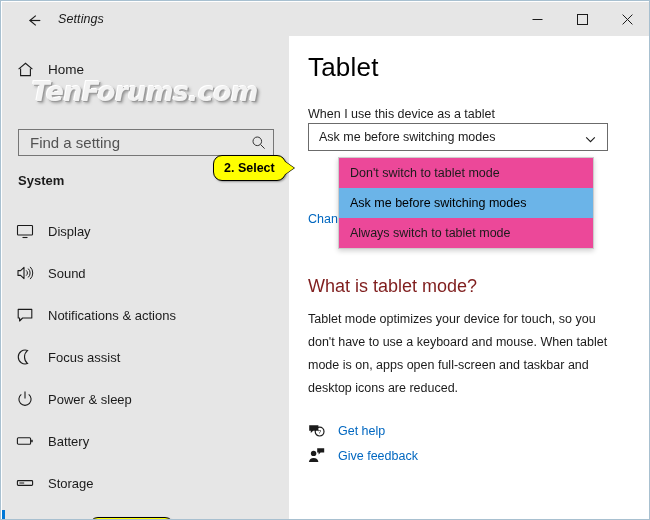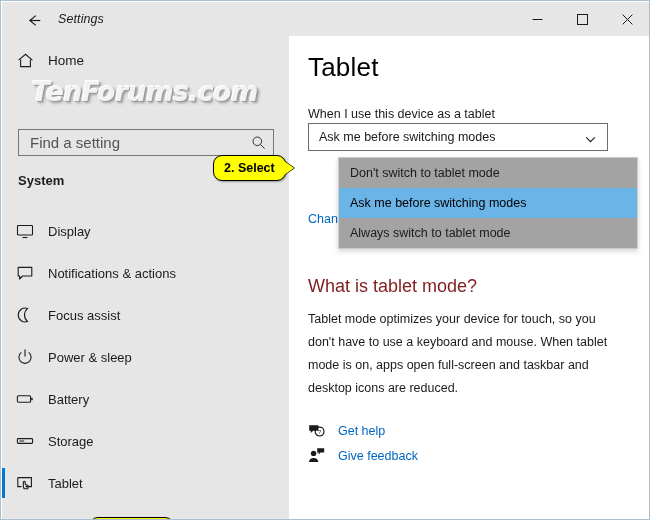--- a/index.html
+++ b/index.html
@@ -40,21 +40,21 @@
     color:#1b1b1b;
   }
   .cap-btn svg{display:block;}
 
   
   .sidebar{
     position:absolute;left:1px;top:35px;width:287px;height:484px;
     background:#e6e6e6;
   }
   .home-row{
-    position:absolute;left:0px;top:7px;width:287px;height:34px;
+    position:absolute;left:0px;top:16px;width:287px;height:34px;
     display:flex;align-items:center;
   }
   .home-ico{width:46px;display:flex;align-items:center;justify-content:center;color:#1b1b1b;}
   .home-lbl{font-size:13.5px;color:#1b1b1b;}
 
   .searchbox{
     position:absolute;left:16px;top:93px;width:256px;height:27px;
     box-sizing:border-box;
     background:#e6e6e6;border:1px solid #767676;
     display:flex;align-items:center;
@@ -112,23 +112,23 @@
   .combo-val{margin-left:10px;font-size:12.5px;color:#1b1b1b;}
   .combo-arrow{position:absolute;right:10px;top:8px;color:#1b1b1b;}
 
   .change-link{
     position:absolute;left:19px;top:176px;
     font-size:12.5px;color:#0067c0;white-space:nowrap;
   }
 
   
   .dropdown{
-    position:absolute;left:49px;top:121px;width:300px;
+    position:absolute;left:49px;top:121px;width:256px;
     box-sizing:border-box;
-    background:#a3a3a3;
+    background:#ec4899;
     border:1px solid #cccccc;
     box-shadow:0 2px 5px rgba(0,0,0,.18);
     z-index:40;
   }
   .dd-item{
     height:30px;display:flex;align-items:center;
     font-size:12.5px;color:#1b1b1b;padding-left:11px;
   }
   .dd-item.active{background:#6bb4e8;color:#000;}
 
@@ -253,20 +253,32 @@
 
         <span class="nav-ico">
           <svg width="18" height="18" viewBox="0 0 18 18">
             <rect x="1.5" y="3.5" width="15" height="9.5" rx="0.8" fill="none" stroke="currentColor" stroke-width="1.1"></rect>
             <path d="M6.5 15.5 H11.5" stroke="currentColor" stroke-width="1.1"></path>
           </svg>
         </span>
         <span class="nav-lbl">Display</span>
       </div>
 
+      <div class="nav-item">
+
+        <span class="nav-ico">
+          <svg width="18" height="18" viewBox="0 0 18 18">
+            <path d="M2 6.6 H4.6 L8 3.4 V14.6 L4.6 11.4 H2 Z" fill="none" stroke="currentColor" stroke-width="1.1" stroke-linejoin="round"></path>
+            <path d="M10.2 6.4 A3.4 3.4 0 0 1 10.2 11.6" fill="none" stroke="currentColor" stroke-width="1"></path>
+            <path d="M12.2 4.6 A6 6 0 0 1 12.2 13.4" fill="none" stroke="currentColor" stroke-width="1"></path>
+            <path d="M14.2 2.9 A8.6 8.6 0 0 1 14.2 15.1" fill="none" stroke="currentColor" stroke-width="1"></path>
+          </svg>
+        </span>
+        <span class="nav-lbl">Sound</span>
+      </div>
 
       <div class="nav-item">
 
         <span class="nav-ico">
           <svg width="18" height="18" viewBox="0 0 18 18">
             <path d="M2.2 3.4 H15.8 V12 H6.6 L3.6 15 V12 H2.2 Z" fill="none" stroke="currentColor" stroke-width="1.1" stroke-linejoin="round"></path>
           </svg>
         </span>
         <span class="nav-lbl">Notifications &amp; actions</span>
       </div>

